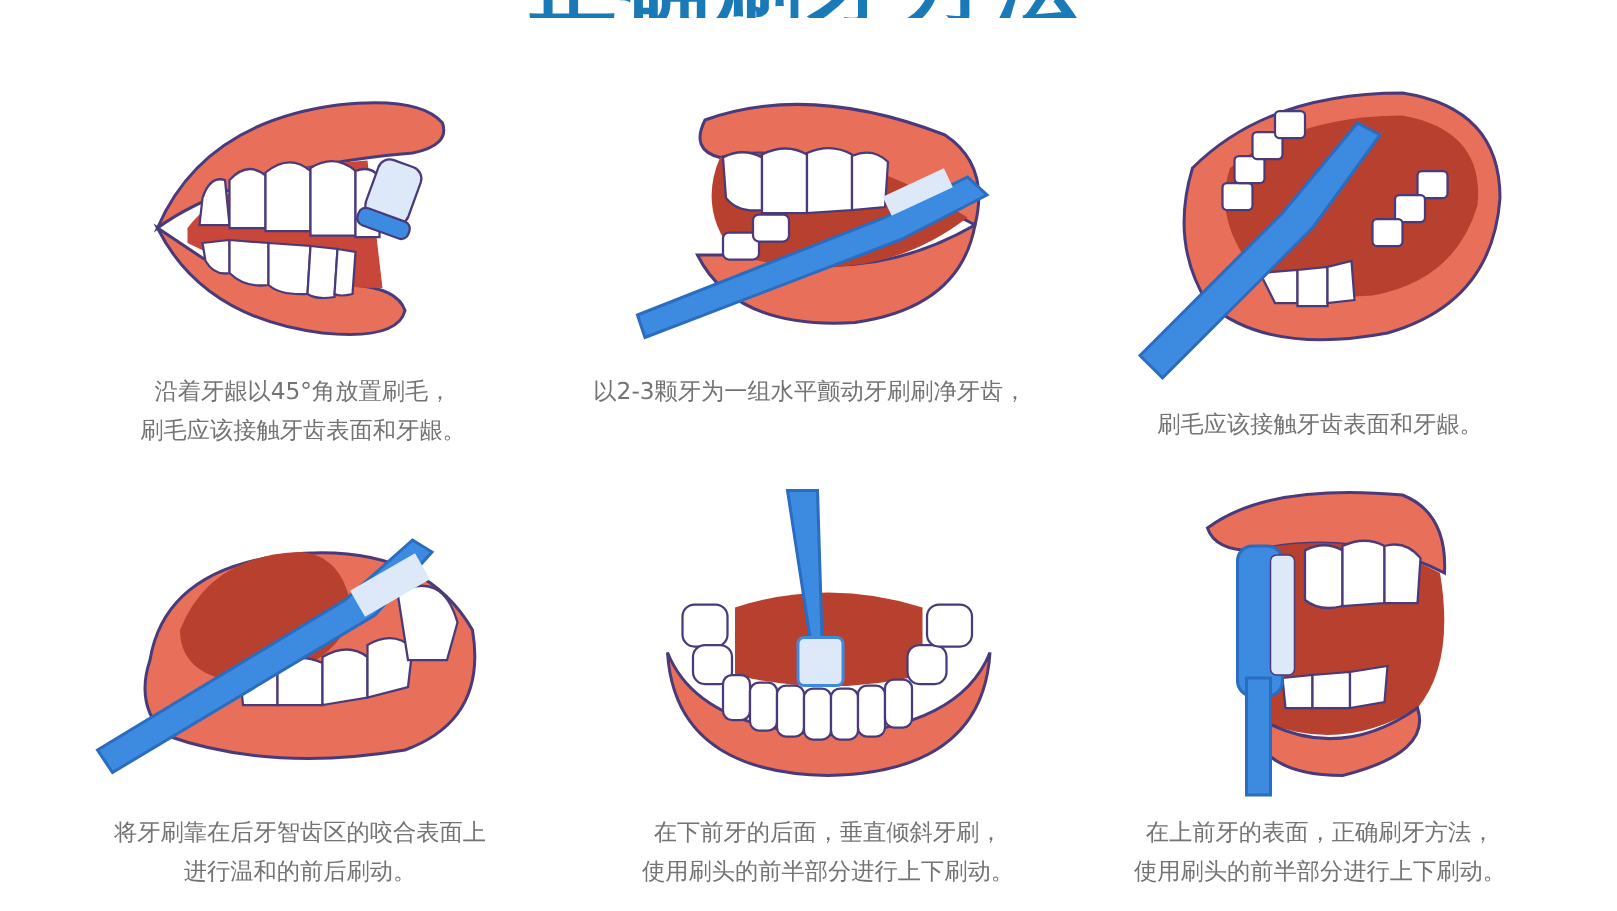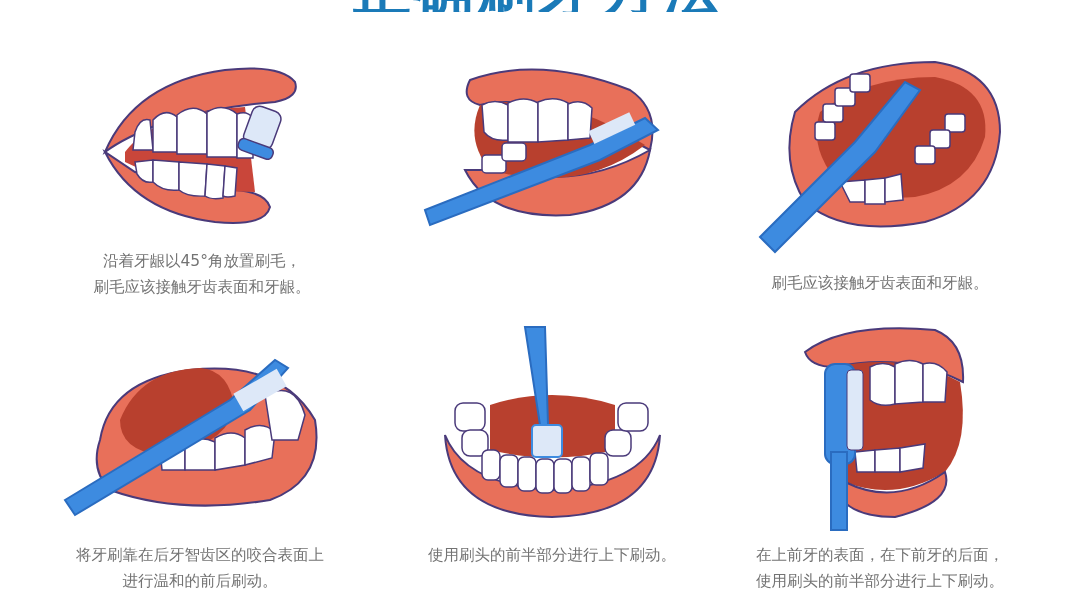--- a/index.html
+++ b/index.html
@@ -56,20 +56,21 @@
       <path d="M118 42 Q134 35 148 43 L148 80 L118 82 Z"></path>
       <path d="M148 44 Q162 38 172 48 L170 78 L148 80 Z"></path>
       <rect x="62" y="95" width="24" height="18" rx="4"></rect>
       <rect x="82" y="83" width="24" height="18" rx="4"></rect>
     </g>
     <polygon points="5,150 170,85 225,58 238,70 180,100 10,165" fill="#3d8be0" stroke="#2a6cc0" stroke-width="2"></polygon>
     <rect x="170" y="62" width="45" height="14" fill="#dde8f8" transform="rotate(-25 190 70)"></rect>
   </svg>
 </div>
 <div class="caption" style="left:360px;top:248px;">
+  <div>以2-3颗牙为一组水平颤动牙刷刷净牙齿，</div>
 </div>
 
 <div class="illus" style="left:755px;top:52px;">
   <svg width="250" height="205" viewBox="0 0 250 205">
     <path d="M40 60 Q90 10 180 10 Q245 20 245 80 Q240 150 170 170 Q90 185 50 150 Q25 110 40 60 Z" fill="#e8705a" stroke="#4a3a7a" stroke-width="2"></path>
     <path d="M65 60 Q110 25 180 25 Q235 35 230 85 Q215 135 160 145 Q95 150 75 120 Q55 90 65 60 Z" fill="#b8402e"></path>
     <g fill="#fff" stroke="#4a3a7a" stroke-width="1.5">
       <rect x="60" y="70" width="20" height="18" rx="3"></rect>
       <rect x="68" y="52" width="20" height="18" rx="3"></rect>
       <rect x="80" y="36" width="20" height="18" rx="3"></rect>
@@ -123,20 +124,21 @@
       <rect x="132" y="132" width="18" height="34" rx="6"></rect>
       <rect x="150" y="128" width="18" height="32" rx="6"></rect>
       <rect x="165" y="105" width="26" height="26" rx="8"></rect>
       <rect x="178" y="78" width="30" height="28" rx="8"></rect>
     </g>
     <polygon points="85,2 105,2 108,100 100,100" fill="#3d8be0" stroke="#2a6cc0" stroke-width="2"></polygon>
     <rect x="92" y="100" width="30" height="32" rx="4" fill="#dde8f8" stroke="#3d8be0" stroke-width="2"></rect>
   </svg>
 </div>
 <div class="caption" style="left:372px;top:542px;">
+  <div>在下前牙的后面，垂直倾斜牙刷，</div>
   <div>使用刷头的前半部分进行上下刷动。</div>
 </div>
 
 <div class="illus" style="left:795px;top:322px;">
   <svg width="175" height="210" viewBox="0 0 175 210">
     <path d="M10 30 Q50 0 140 8 Q170 20 168 60 Q110 30 40 45 Q15 45 10 30 Z" fill="#e8705a" stroke="#4a3a7a" stroke-width="2"></path>
     <path d="M40 45 Q110 30 165 60 Q175 120 150 150 Q100 180 50 160 Q30 110 40 45 Z" fill="#b8402e"></path>
     <g fill="#fff" stroke="#4a3a7a" stroke-width="1.5">
       <path d="M75 45 Q88 38 100 45 L100 82 Q85 86 75 78 Z"></path>
       <path d="M100 42 Q115 35 128 42 L128 80 L100 82 Z"></path>
@@ -145,15 +147,15 @@
       <path d="M80 128 L105 126 L105 150 L80 150 Z"></path>
       <path d="M105 126 L130 122 L128 146 L105 150 Z"></path>
     </g>
     <path d="M50 160 Q100 185 150 150 Q160 180 100 195 Q50 195 40 165 Z" fill="#e8705a" stroke="#4a3a7a" stroke-width="2"></path>
     <rect x="30" y="42" width="30" height="100" rx="10" fill="#3d8be0" stroke="#2a6cc0" stroke-width="2"></rect>
     <rect x="52" y="48" width="16" height="80" rx="4" fill="#dde8f8" stroke="#4a3a7a" stroke-width="1"></rect>
     <rect x="36" y="130" width="16" height="78" fill="#3d8be0" stroke="#2a6cc0" stroke-width="2"></rect>
   </svg>
 </div>
 <div class="caption" style="left:700px;top:542px;">
-  <div>在上前牙的表面，在下前牙的后面，</div>
+  <div>在上前牙的表面，正确刷牙方法，</div>
   <div>使用刷头的前半部分进行上下刷动。</div>
 </div>
 
 </body></html>

